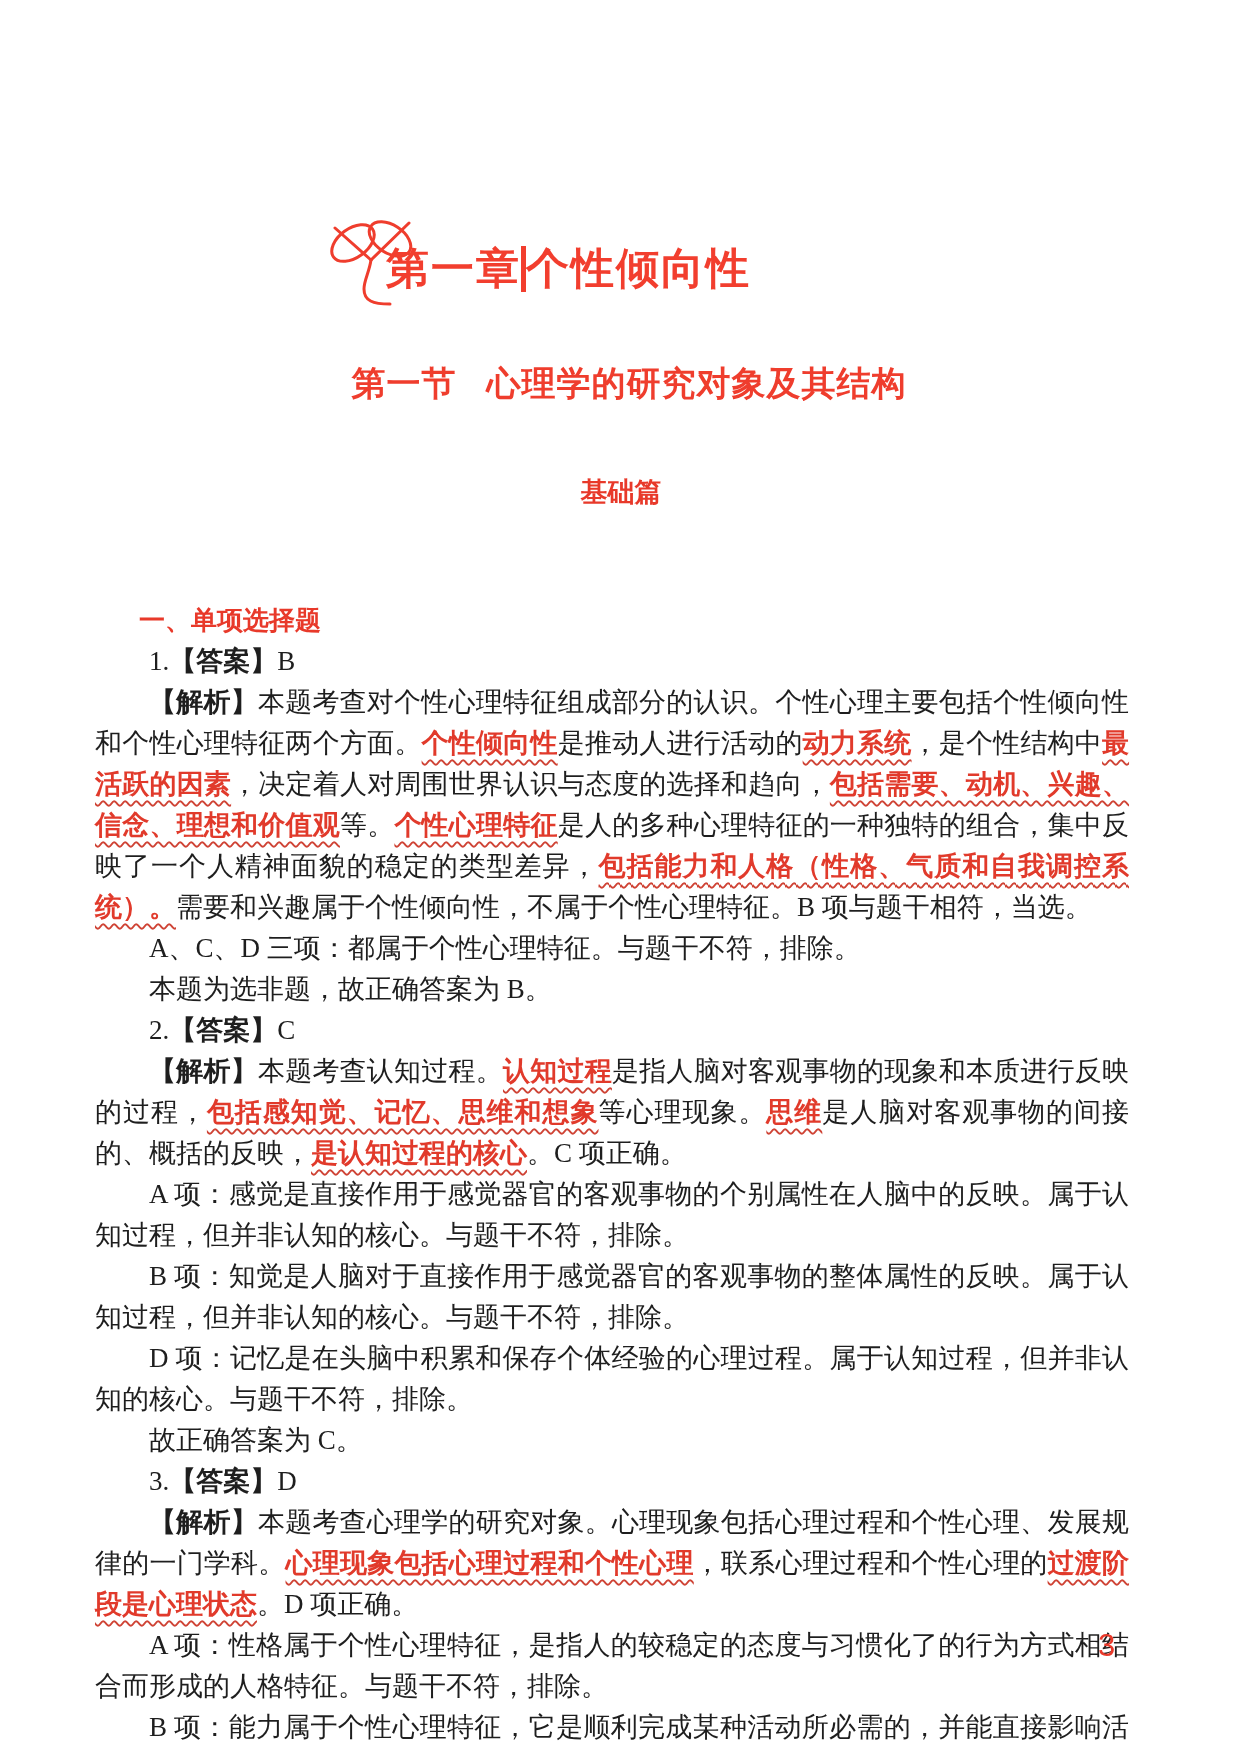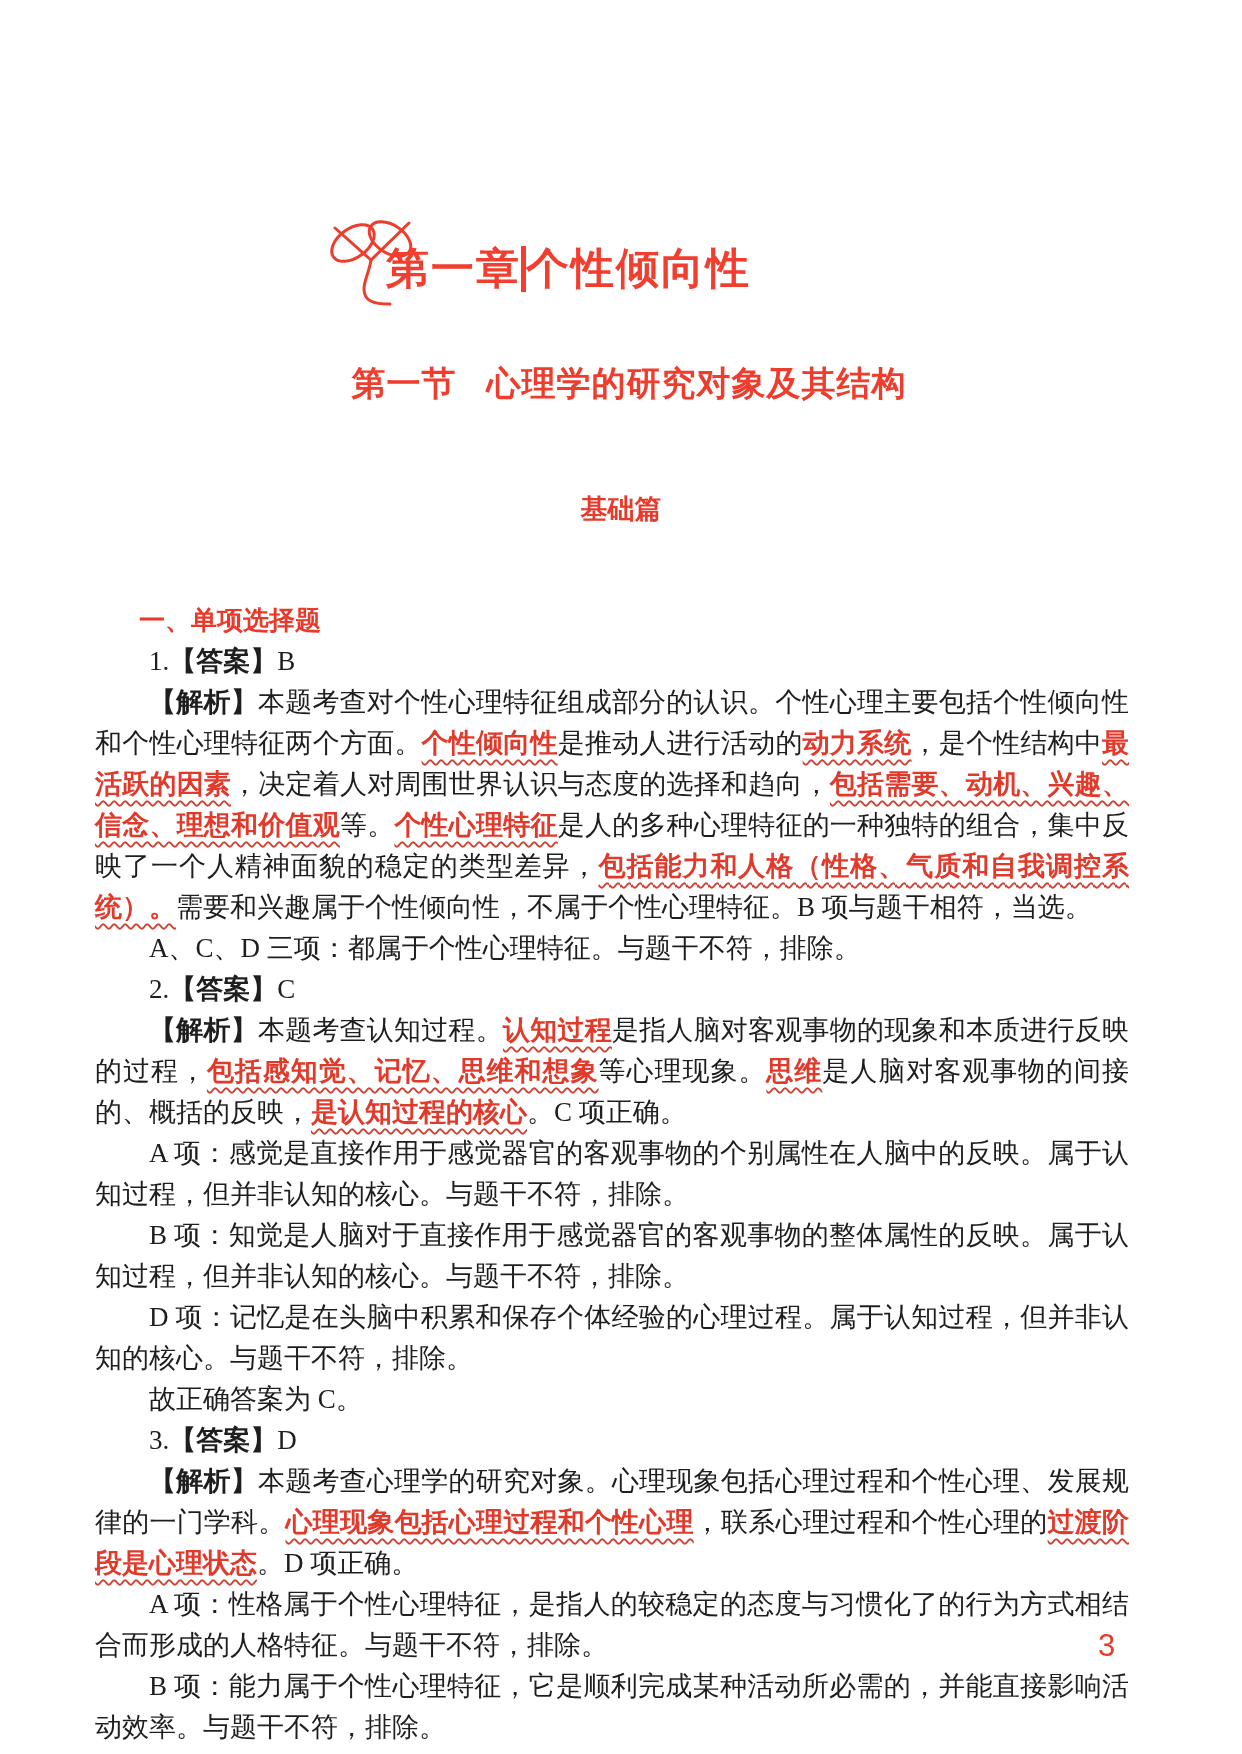--- a/index.html
+++ b/index.html
@@ -51,21 +51,21 @@
     font-weight: bold;
     font-size: 34px;
     color: #ef3d2d;
     letter-spacing: 1px;
     white-space: nowrap;
   }
   .section-title .gap { display: inline-block; width: 30px; }
   
   .part-title {
     position: absolute;
-    top: 491px;
+    top: 474px;
     left: 0;
     width: 100%;
     text-align: center;
     font-family: "Liberation Sans", sans-serif;
     font-weight: bold;
     font-size: 27px;
     color: #e8392a;
   }
   
   .content {
@@ -138,20 +138,21 @@
   </h2>
 
   <h3 class="part-title" style="margin:0;">基础篇</h3>
 
   <div class="content">
     <h4 class="group-title">一、单项选择题</h4>
     <div id="blocks">
         <p class="para"><span>1.</span><span class="run-b">【答案】</span><span>B</span></p>
         <p class="para"><span class="run-b">【解析】</span><span>本题考查对个性心理特征组成部分的认识。个性心理主要包括个性倾向性和个性心理特征两个方面。</span><span class="run-ru">个性倾向性</span><span>是推动人进行活动的</span><span class="run-ru">动力系统</span><span>，是个性结构中</span><span class="run-ru">最活跃的因素</span><span>，决定着人对周围世界认识与态度的选择和趋向，</span><span class="run-ru">包括需要、动机、兴趣、信念、理想和价值观</span><span>等。</span><span class="run-ru">个性心理特征</span><span>是人的多种心理特征的一种独特的组合，集中反映了一个人精神面貌的稳定的类型差异，</span><span class="run-ru">包括能力和人格（性格、气质和自我调控系统）。</span><span>需要和兴趣属于个性倾向性，不属于个性心理特征。B 项与题干相符，当选。</span></p>
         <p class="para"><span>A、C、D 三项：都属于个性心理特征。与题干不符，排除。</span></p>
+        <p class="para"><span>本题为选非题，故正确答案为 B。</span></p>
         <p class="para"><span>2.</span><span class="run-b">【答案】</span><span>C</span></p>
         <p class="para"><span class="run-b">【解析】</span><span>本题考查认知过程。</span><span class="run-ru">认知过程</span><span>是指人脑对客观事物的现象和本质进行反映的过程，</span><span class="run-ru">包括感知觉、记忆、思维和想象</span><span>等心理现象。</span><span class="run-ru">思维</span><span>是人脑对客观事物的间接的、概括的反映，</span><span class="run-ru">是认知过程的核心</span><span>。C 项正确。</span></p>
         <p class="para"><span>A 项：感觉是直接作用于感觉器官的客观事物的个别属性在人脑中的反映。属于认知过程，但并非认知的核心。与题干不符，排除。</span></p>
         <p class="para"><span>B 项：知觉是人脑对于直接作用于感觉器官的客观事物的整体属性的反映。属于认知过程，但并非认知的核心。与题干不符，排除。</span></p>
         <p class="para"><span>D 项：记忆是在头脑中积累和保存个体经验的心理过程。属于认知过程，但并非认知的核心。与题干不符，排除。</span></p>
         <p class="para"><span>故正确答案为 C。</span></p>
         <p class="para"><span>3.</span><span class="run-b">【答案】</span><span>D</span></p>
         <p class="para"><span class="run-b">【解析】</span><span>本题考查心理学的研究对象。心理现象包括心理过程和个性心理、发展规律的一门学科。</span><span class="run-ru">心理现象包括心理过程和个性心理</span><span>，联系心理过程和个性心理的</span><span class="run-ru">过渡阶段是心理状态</span><span>。D 项正确。</span></p>
         <p class="para"><span>A 项：性格属于个性心理特征，是指人的较稳定的态度与习惯化了的行为方式相结合而形成的人格特征。与题干不符，排除。</span></p>
         <p class="para"><span>B 项：能力属于个性心理特征，它是顺利完成某种活动所必需的，并能直接影响活动效率。与题干不符，排除。</span></p>

